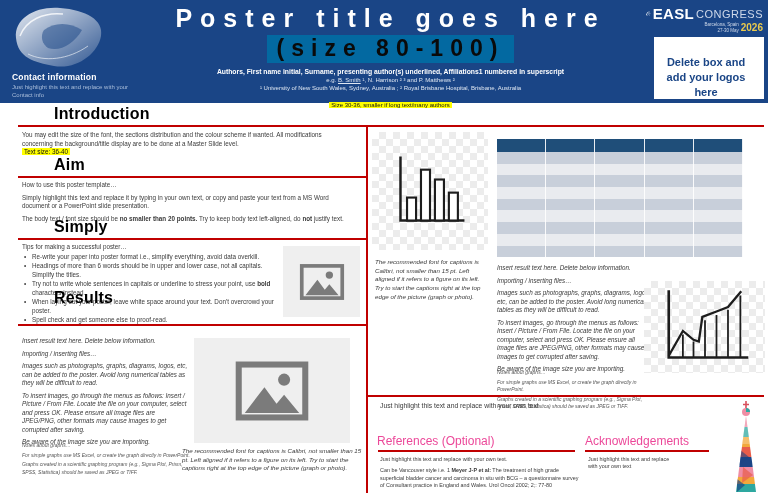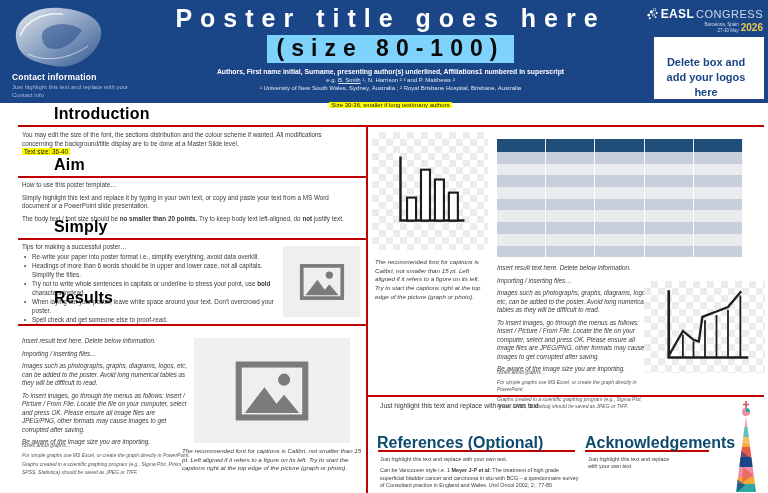--- a/index.html
+++ b/index.html
@@ -10,42 +10,42 @@
   }
   
   .hdr{position:absolute;left:0;top:0;width:768px;height:103px;background:#1a4586;}
   .contact{position:absolute;left:12px;top:72px;width:150px;color:#ffffff;}
   .contact .ct{font-size:8.5px;font-weight:bold;letter-spacing:.2px;}
   .contact .cb{font-size:6px;color:#a9bdda;line-height:1.3;margin-top:2px;width:120px;}
   .liver{position:absolute;left:8px;top:2px;}
   .titleblock{position:absolute;left:168px;top:4px;width:445px;text-align:center;color:#fff;}
   .t1{font-size:25px;font-weight:bold;letter-spacing:8px;white-space:nowrap;}
   .t2wrap{margin-top:2px;}
-  .t2{display:inline-block;background:#7dd3fc;color:#0a0a0a;font-size:23px;font-weight:bold;letter-spacing:7px;padding:0 10px 1px 10px;}
+  .t2{display:inline-block;background:#0369a1;color:#0a0a0a;font-size:23px;font-weight:bold;letter-spacing:7px;padding:0 10px 1px 10px;}
   .a1{font-size:6.8px;font-weight:bold;margin-top:5px;}
   .a2{font-size:6px;margin-top:2px;color:#dfe7f2;}
   .a2 .u{text-decoration:underline;}
   .a3{font-size:6px;margin-top:2px;color:#dfe7f2;}
   .a4{margin-top:2px;}
   .hl{background:#ffff00;color:#111;padding:0 2px;}
   .a4 .hl{font-size:6px;}
   .easl{position:absolute;left:645px;top:5px;width:118px;color:#fff;}
   .easl-row{display:flex;align-items:center;justify-content:flex-start;gap:2px;}
-  .easl-b{font-size:12px;font-weight:bold;letter-spacing:.3px;}
+  .easl-b{font-size:15px;font-weight:bold;letter-spacing:.3px;}
   .easl-l{font-size:11px;font-weight:normal;color:#cfd9ea;letter-spacing:.5px;}
   .easl-sub{display:flex;justify-content:flex-end;align-items:flex-end;gap:2px;margin-top:0;}
   .easl-loc{text-align:right;font-size:4.5px;line-height:1.2;color:#cfd9ea;}
   .easl-yr{font-size:10px;font-weight:bold;color:#e9c94d;}
   .logobox{position:absolute;left:654px;top:37px;width:110px;height:62px;background:#ffffff;
     color:#1a4586;font-size:11px;font-weight:bold;text-align:center;line-height:1.35;padding:18px 16px 0 10px;}
   
   .rl{position:absolute;background:#c00000;}
   
   .h1{position:absolute;font-size:16px;font-weight:bold;color:#000;letter-spacing:.2px;margin-left:36px;}
-  .h2{position:absolute;font-size:16px;font-weight:bold;color:#0c4a6e;}
+  .h2{position:absolute;font-size:12px;font-weight:normal;color:#ec4899;}
   .bt{position:absolute;font-size:6.3px;color:#3a3a3a;line-height:1.35;}
   .bt p{margin:0 0 4px 0;}
   .it{font-style:italic;}
   .nt{position:absolute;font-size:5px;color:#555;line-height:1.5;font-style:italic;}
   .nt p{margin:0 0 2px 0;}
   .cap{position:absolute;font-size:6.2px;font-style:italic;color:#3a3a3a;line-height:1.4;}
   .blt{margin:1px 0 0 0;padding-left:10px;list-style:none;}
   .blt li{position:relative;margin:0 0 1px 0;}
   .blt li::before{content:"\2022";position:absolute;left:-8px;top:0;}
   

